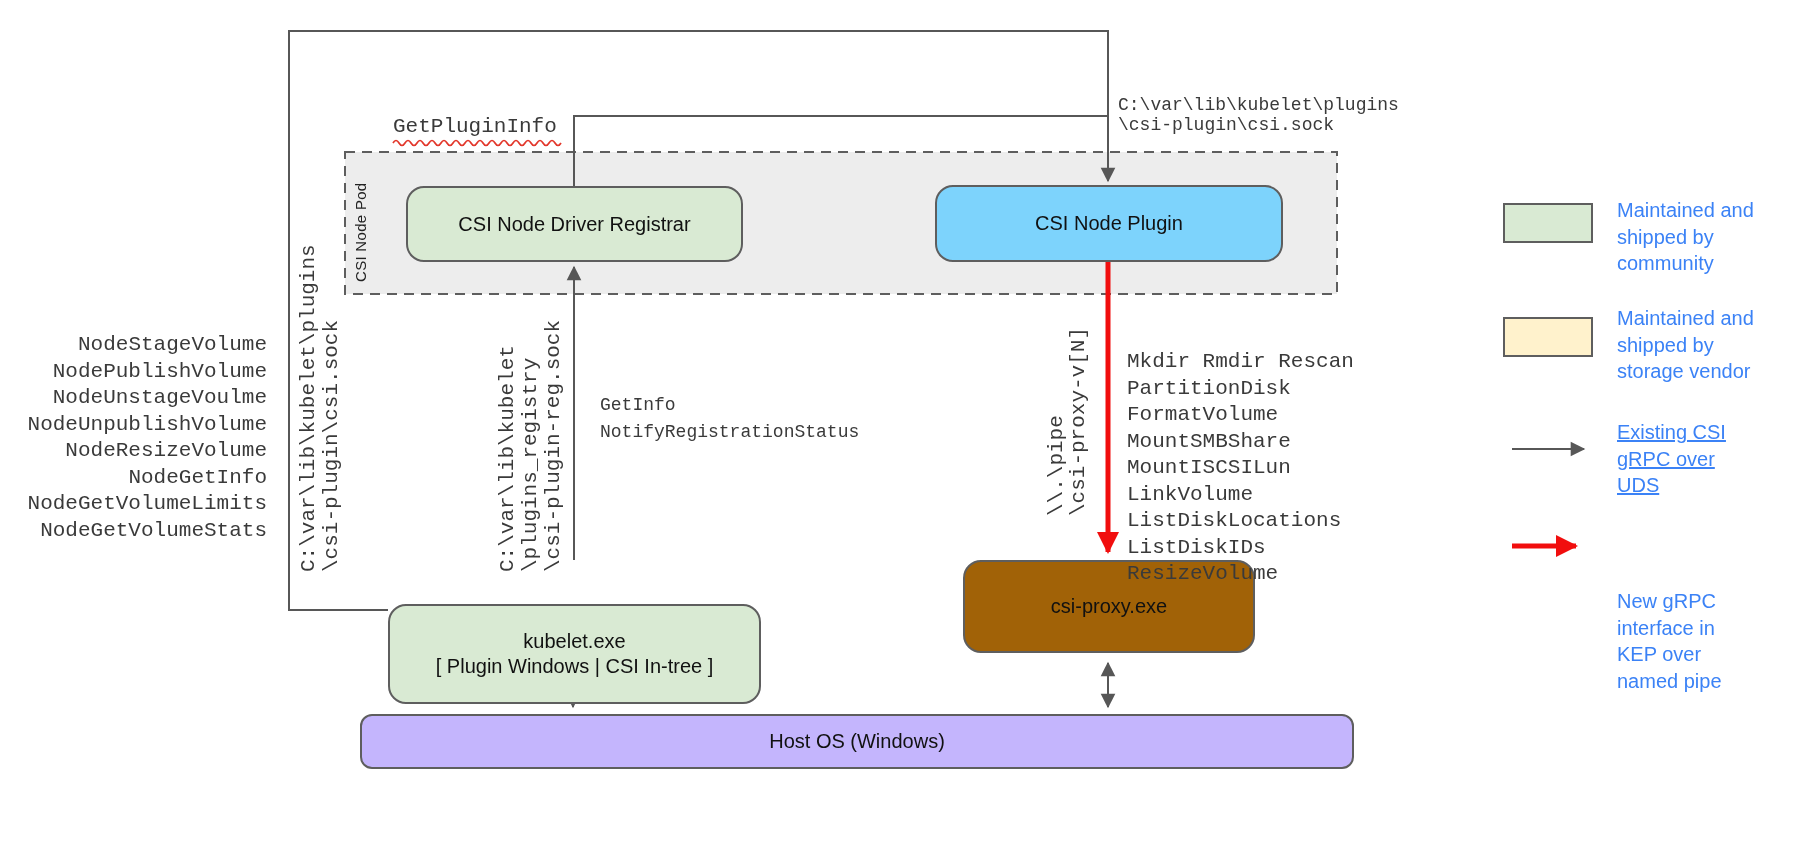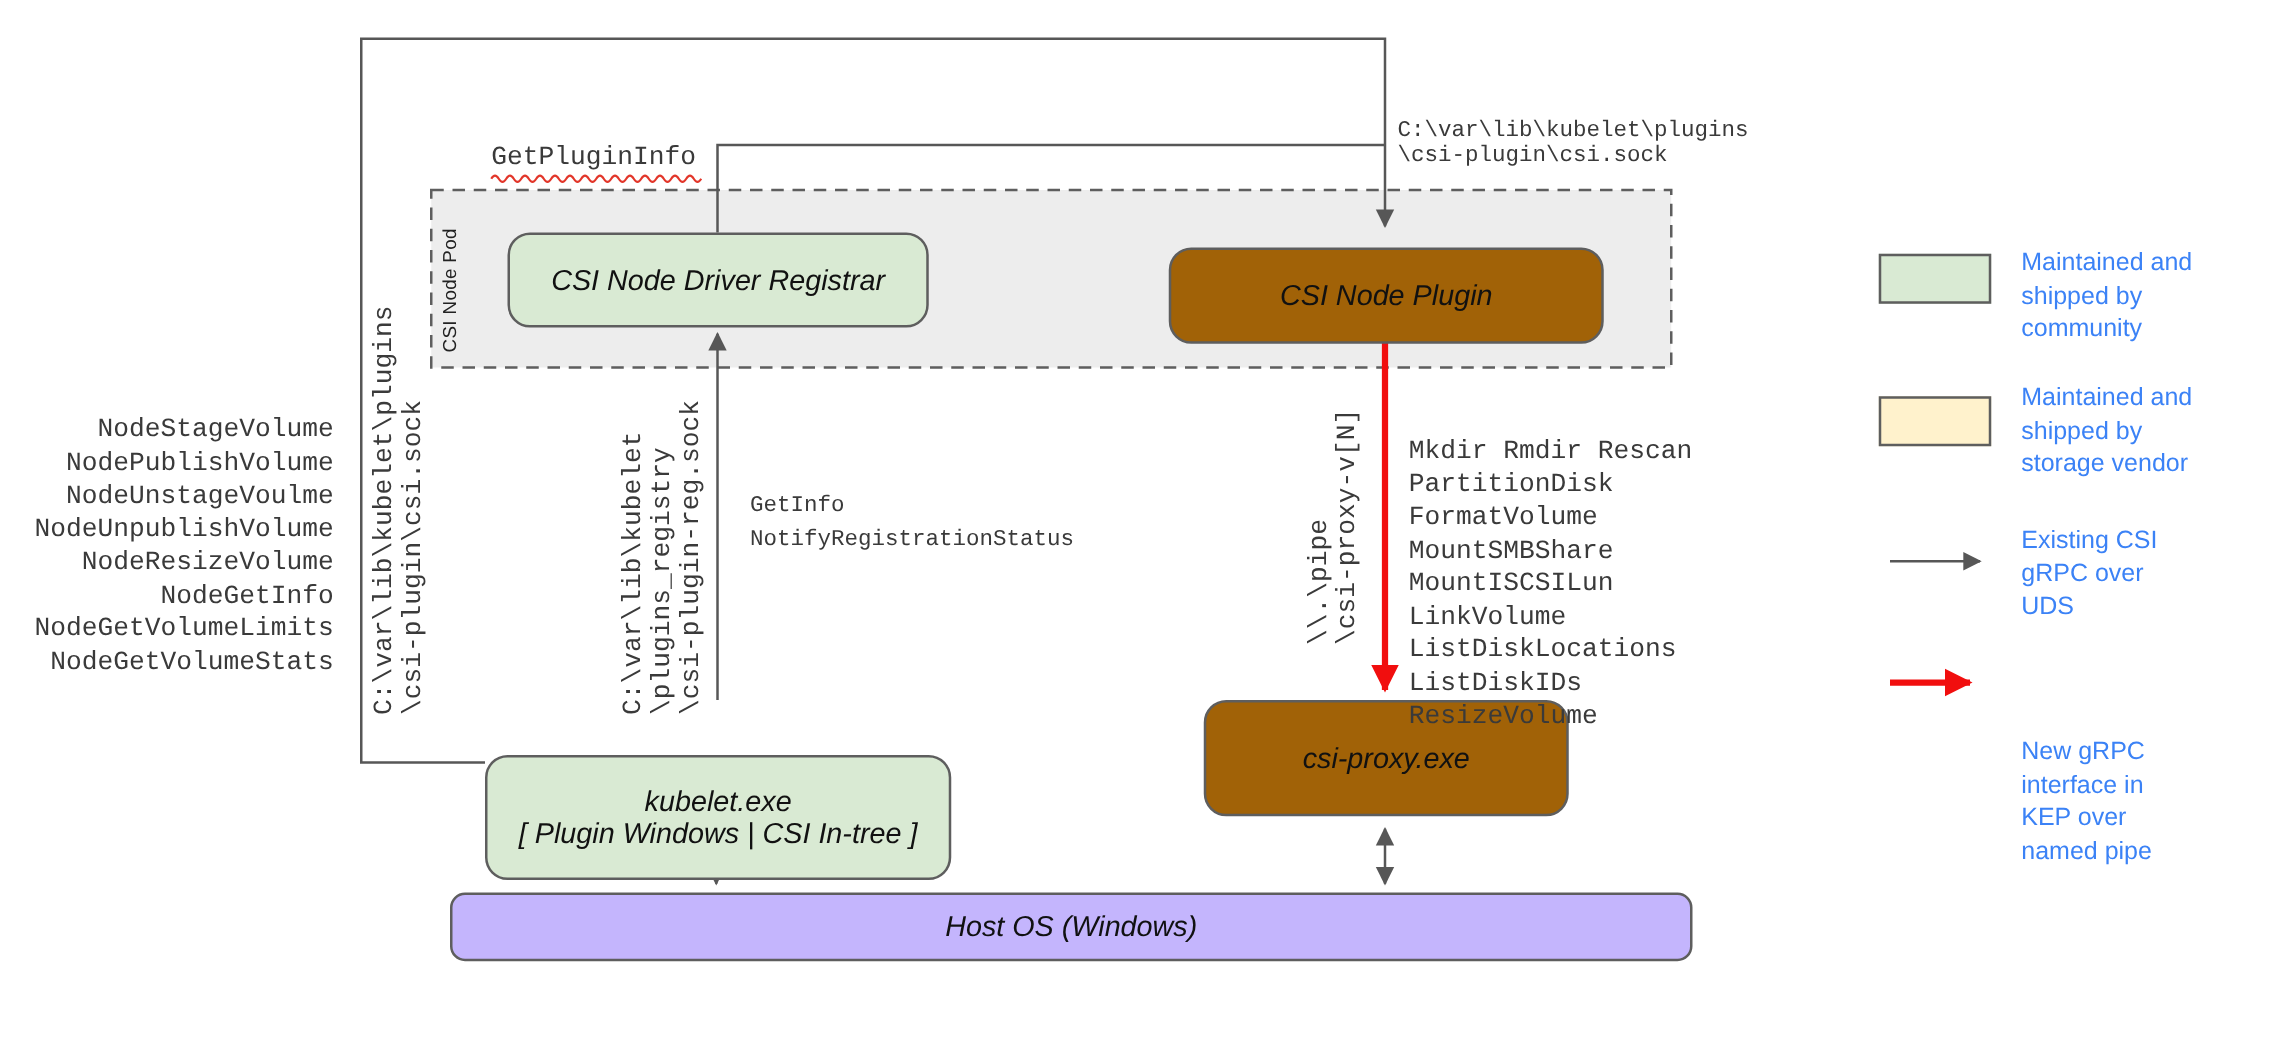--- a/index.html
+++ b/index.html
@@ -1,21 +1,21 @@
 <!DOCTYPE html>
 <html><head>
 <meta charset="utf-8">
 <style>
   html,body{margin:0;padding:0;background:#ffffff;}
   #stage{position:relative;width:1818px;height:842px;background:#ffffff;overflow:hidden;
          font-family:"Liberation Sans",sans-serif;color:#111;}
   #wires{position:absolute;left:0;top:0;z-index:1;}
   .node{position:absolute;box-sizing:border-box;border:2px solid #5e5e5e;border-radius:18px;
         display:flex;flex-direction:column;align-items:center;justify-content:center;
-        text-align:center;font-size:23px;line-height:25px;color:#111;z-index:2;font-style:italic;}
+        text-align:center;font-size:20px;line-height:25px;color:#111;z-index:2;}
   .mono{font-family:"Liberation Mono",monospace;color:#3a3a3a;position:absolute;z-index:2;}
   .pre{white-space:pre-line;}
   .rot{transform:rotate(-90deg);transform-origin:0 0;white-space:pre-line;}
   .calls{font-size:21px;line-height:26.5px;}
   .pathlbl{font-size:18px;line-height:20px;}
   .legend-text{position:absolute;font-size:20px;line-height:26.5px;white-space:pre-line;
                color:#3b82f6;z-index:2;}
   .swatch{position:absolute;box-sizing:border-box;width:90px;height:40px;
           border:2px solid #5e5e5e;z-index:2;}
   #pod-label{position:absolute;font-size:15px;color:#222;letter-spacing:.3px;z-index:2;
@@ -56,21 +56,21 @@
     <path d="M1512 449 L1584 449" fill="none" stroke="#575757" stroke-width="2" marker-end="url(#ag)"></path>
     <path d="M1512 546 L1576 546" fill="none" stroke="#f10e0e" stroke-width="5" marker-end="url(#ar)"></path>
 
     <path d="M393 143 q3 -5 6 0 t6 0 t6 0 t6 0 t6 0 t6 0 t6 0 t6 0 t6 0 t6 0 t6 0 t6 0 t6 0 t6 0 t6 0 t6 0 t6 0 t6 0 t6 0 t6 0 t6 0 t6 0 t6 0 t6 0 t6 0 t6 0 t6 0 t6 0" fill="none" stroke="#e2362a" stroke-width="1.7"></path>
   </svg>
 
   <div class="node" style="left:406px;top:186px;width:337px;height:76px;background:#d9ead3;">
     <span>CSI Node Driver Registrar</span>
   </div>
 
-  <div class="node" style="left:935px;top:185px;width:348px;height:77px;background:#a16207;margin-top:13px;">
+  <div class="node" style="left:935px;top:185px;width:348px;height:77px;background:#7dd3fc;">
     <span>CSI Node Plugin</span>
   </div>
 
   <div class="node" style="left:388px;top:560px;width:373px;height:100px;background:#d9ead3;margin-top:44px;">
     <span>kubelet.exe</span>
     <span>[ Plugin Windows | CSI In-tree ]</span>
   </div>
 
   <div class="node" style="left:963px;top:560px;width:292px;height:93px;background:#a16207;">
     <span>csi-proxy.exe</span>
@@ -126,21 +126,21 @@
   <div class="swatch" style="left:1503px;top:203px;background:#d9ead3;"></div>
   <div class="legend-text" style="left:1617px;top:197px;">Maintained and
 shipped by
 community</div>
 
   <div class="swatch" style="left:1503px;top:317px;background:#fff2cc;"></div>
   <div class="legend-text" style="left:1617px;top:305px;">Maintained and
 shipped by
 storage vendor</div>
 
-  <div class="legend-text" style="left:1617px;top:419px;">Existing CSI
+  <div class="legend-text" style="left:1617px;top:419px;text-decoration:underline;">Existing CSI
 gRPC over
 UDS</div>
 
   <div class="legend-text" style="left:1617px;top:552px;margin-top:36px;">New gRPC
 interface in
 KEP over
 named pipe</div>
 
 </div>
 

